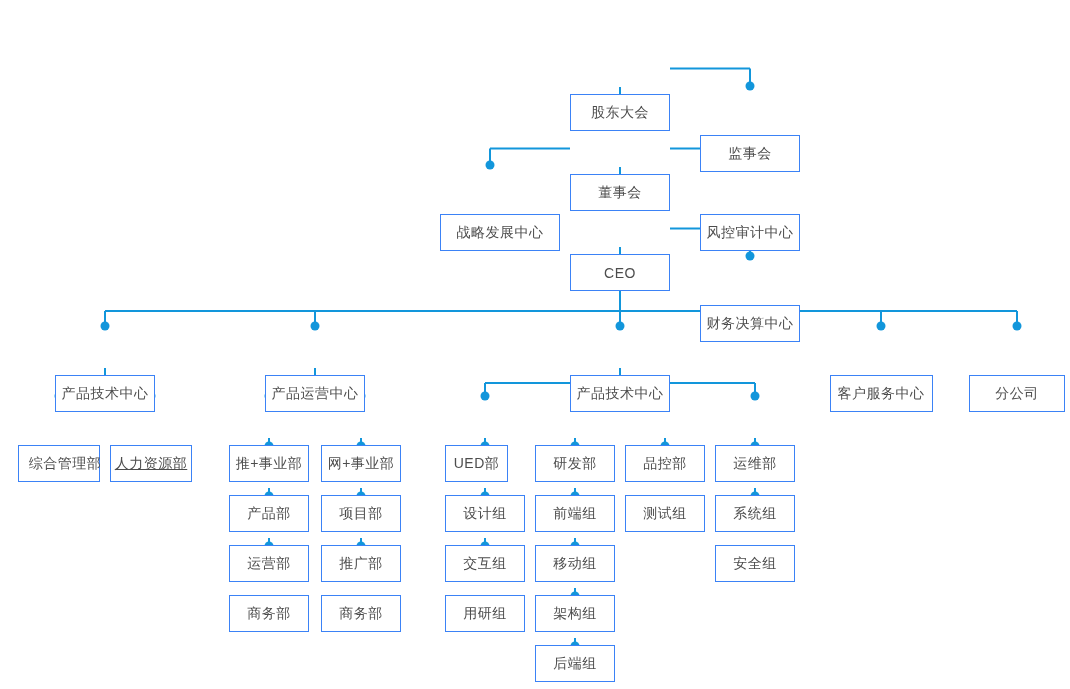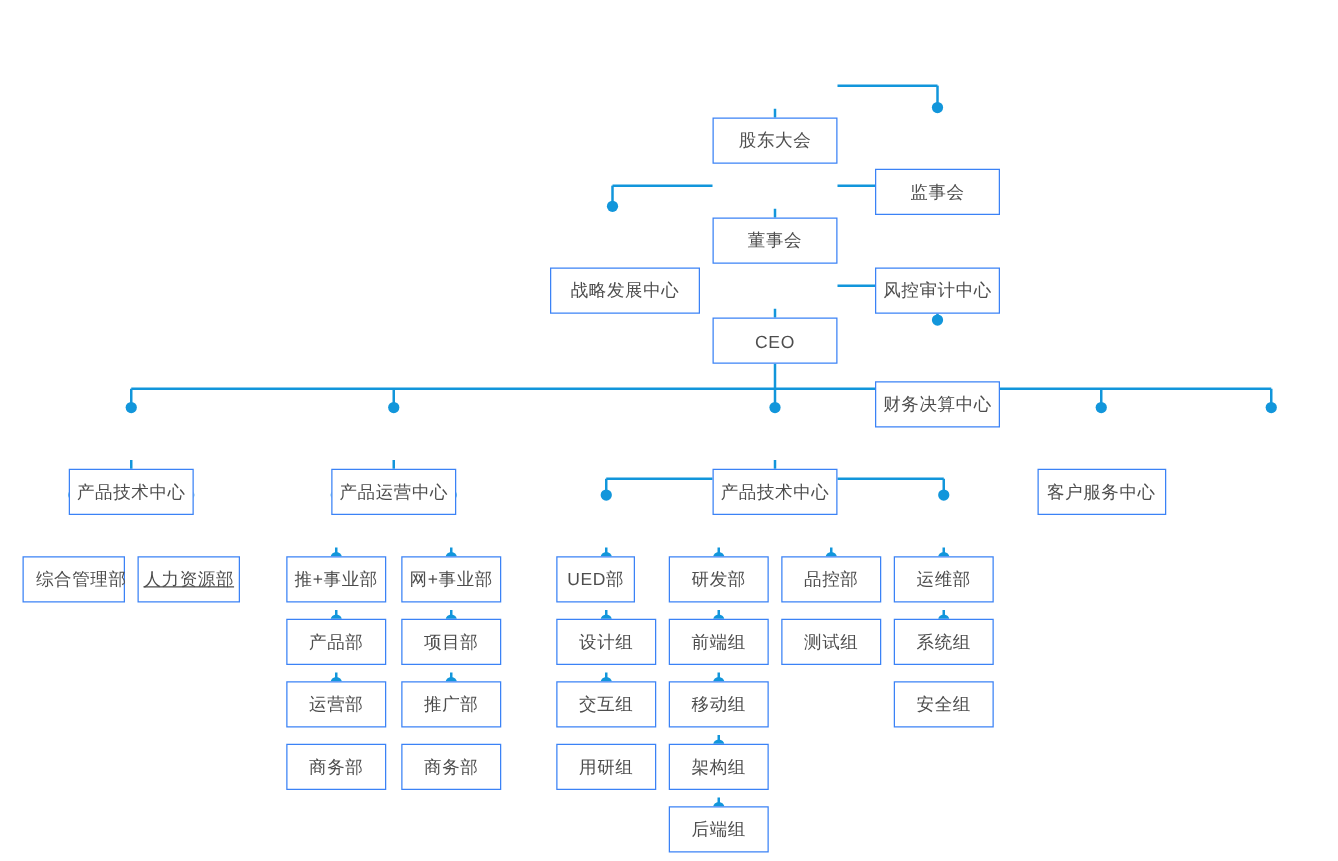--- a/index.html
+++ b/index.html
@@ -109,20 +109,21 @@
     <div class="node" style="left: 700px; top: 91px; width: 100px; height: 37px;">监事会</div>
     <div class="node" style="left: 570px; top: 130px; width: 100px; height: 37px;">董事会</div>
     <div class="node" style="left: 440px; top: 170px; width: 120px; height: 37px;">战略发展中心</div>
     <div class="node" style="left: 700px; top: 170px; width: 100px; height: 37px;">风控审计中心</div>
     <div class="node" style="left: 570px; top: 210px; width: 100px; height: 37px;">CEO</div>
     <div class="node" style="left: 700px; top: 261px; width: 100px; height: 37px;">财务决算中心</div>
     <div class="node" style="left: 55px; top: 331px; width: 100px; height: 37px;">产品技术中心</div>
     <div class="node" style="left: 265px; top: 331px; width: 100px; height: 37px;">产品运营中心</div>
     <div class="node" style="left: 570px; top: 331px; width: 100px; height: 37px;">产品技术中心</div>
     <div class="node" style="left: 829.5px; top: 331px; width: 103px; height: 37px;">客户服务中心</div>
+    <div class="node" style="left: 969px; top: 331px; width: 96px; height: 37px;">分公司</div>
     <div class="node" style="left: 18px; top: 401px; width: 82px; height: 37px; padding-left: 12px;">综合管理部</div>
     <div class="node" style="left: 110px; top: 401px; width: 82px; height: 37px; text-decoration: underline;">人力资源部</div>
     <div class="node" style="left: 229px; top: 401px; width: 80px; height: 37px;">推+事业部</div>
     <div class="node" style="left: 321px; top: 401px; width: 80px; height: 37px;">网+事业部</div>
     <div class="node" style="left: 229px; top: 451px; width: 80px; height: 37px;">产品部</div>
     <div class="node" style="left: 321px; top: 451px; width: 80px; height: 37px;">项目部</div>
     <div class="node" style="left: 229px; top: 501px; width: 80px; height: 37px;">运营部</div>
     <div class="node" style="left: 321px; top: 501px; width: 80px; height: 37px;">推广部</div>
     <div class="node" style="left: 229px; top: 551px; width: 80px; height: 37px;">商务部</div>
     <div class="node" style="left: 321px; top: 551px; width: 80px; height: 37px;">商务部</div>

